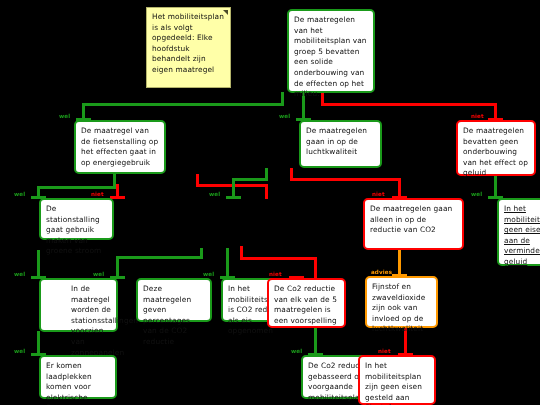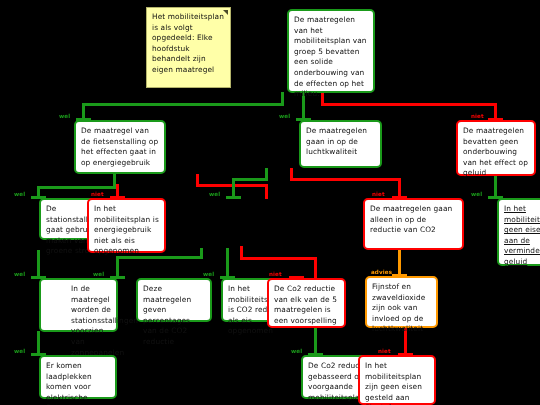--- a/index.html
+++ b/index.html
@@ -165,23 +165,20 @@
   </div>
 
   <div class="node pro" style="left:263px;top:120px;width:83px;height:48px;">
     <span>De  maatregelen gaan in op de luchtkwaliteit</span>
   </div>
 
   <div class="node pro" style="left:3px;top:198px;width:75px;height:42px;">
     <span>De stationstalling gaat gebruik maken van groene stroom</span>
   </div>
 
-  <div class="node con" style="left:87px;top:198px;width:79px;height:55px;">
-    <span>In het mobiliteitsplan is energiegebruik niet als eis opgenomen</span>
-  </div>
 
 
   <div class="node con" style="left:363px;top:198px;width:101px;height:52px;">
     <span>De maatregelen gaan alleen in op de reductie van CO2</span>
   </div>
 
   <div class="node pro" style="left:461px;top:198px;width:92px;height:68px;text-decoration:underline;">
     <span>In het mobiliteitsplan zijn geen eisen gesteld aan de vermindering van geluid</span>
   </div>
 

